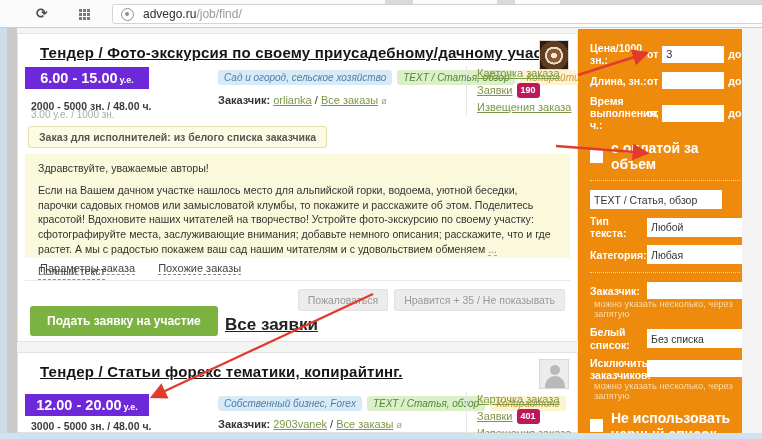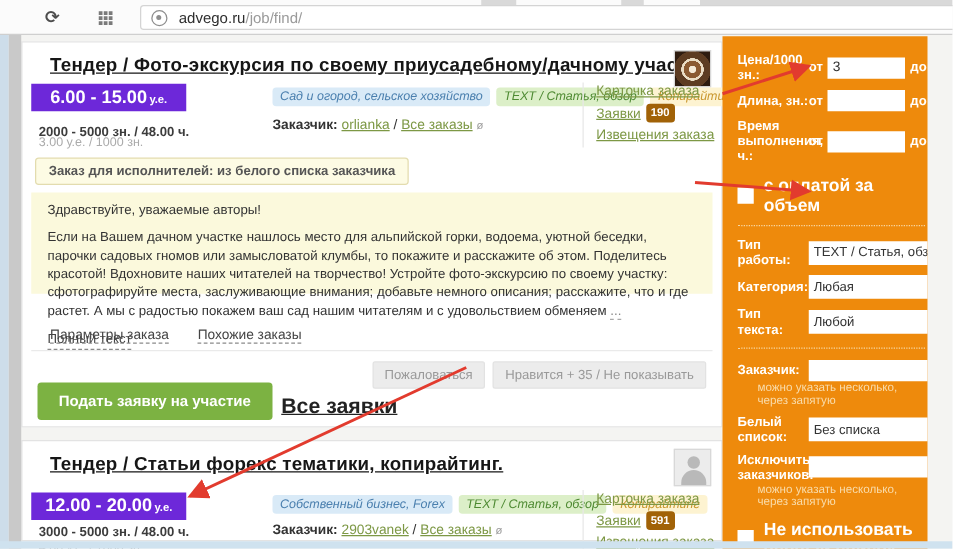--- a/index.html
+++ b/index.html
@@ -42,23 +42,23 @@
   .tag { font-size:10px; padding:2px 6px; border-radius:3px; white-space:nowrap;font-style:italic; }
   .tag.blue { background:#d9eaf7; color:#4a7fae; }
   .tag.green { background:#dcefc8; color:#4e8a32; }
   .tag.yellow { background:#fdf3d1; color:#c9972f; }
   .custline { position:absolute; left:200px; font-size:11px; color:#333; }
   .custline b { font-weight:bold; }
   .glink { color:#7d9845; text-decoration:underline; cursor:pointer; }
   .ext { color:#9a9a9a; font-size:9px; text-decoration:none; }
   .rightcol { position:absolute; left:448px; width:108px; border-left:1px solid #e7e7e7; padding-left:10px; font-size:11px; line-height:1.45; }
   .rightcol div { margin-bottom:1px; }
-  .cbadge { display:inline-block; background:#a16207; color:#fff; font-size:9px; font-weight:bold; border-radius:3px; padding:1px 4px; margin-left:4px; vertical-align:1px; }
+  .cbadge { display:inline-block; background:#be185d; color:#fff; font-size:9px; font-weight:bold; border-radius:3px; padding:1px 4px; margin-left:4px; vertical-align:1px; }
   .banner { position:absolute; left:10px; top:92px; background:#fdfbe4; border:1px solid #e3dcae; border-radius:3px; padding:4px 10px; font-size:10.5px; font-weight:bold; color:#555; }
-  .jbody { position:absolute; left:7px; right:7px; top:120px; height:81px; background:#fbf9dc; padding:7px 13px; font-size:10.6px; line-height:1.4; color:#333; }
+  .jbody { position:absolute; left:7px; right:7px; top:120px; height:104px; background:#fbf9dc; padding:7px 13px; font-size:10.6px; line-height:1.4; color:#333; }
   .jbody .greet { margin-bottom:7px; }
   .dashlink { color:#444; text-decoration:none; border-bottom:1px dashed #8a8a8a; cursor:pointer; }
   .morelink { color:#888; border-bottom:1px dashed #aaa; cursor:pointer; }
   .fulltext { display:inline-block; margin-top:7px; }
   .paramsrow { position:absolute; left:22px; top:228px; font-size:11px; }
   .paramsrow span { margin-right:20px; }
   .sephr { position:absolute; left:7px; right:7px; top:246px; border-top:1px solid #eaeaea; }
   .graybtns { position:absolute; right:12px; top:255px; display:flex; gap:6px; }
   .graybtn { background:#ececec; border:1px solid #e2e2e2; color:#999; font-size:10.5px; padding:4px 9px; border-radius:2px; cursor:pointer; white-space:nowrap; }
   .applybtn { position:absolute; left:12px; top:272px; background:#7cb242; color:#fff; font-weight:bold; font-size:12px; padding:8px 17px; border:none; border-radius:3px; cursor:pointer; }
@@ -72,21 +72,21 @@
   .ftiny.first { margin-left:0; }
   .fin { height:17px; border:none; background:#fff; font-size:11px; padding:0 4px; color:#333; flex:none; }
   .fin.a { width:62px; }
   .fin.b { width:62px; }
   .fin.wide { width:132px; }
   .fsel { width:132px; height:19px; background:#fff; color:#333; font-size:10.5px; display:flex; align-items:center; padding:0 4px; position:relative; flex:none; cursor:pointer; white-space:nowrap; overflow:hidden; }
   .fcheck { display:flex; align-items:center; margin:9px 0 8px 0; }
   .cbox { width:13px; height:13px; background:#fff; border:none; margin-right:8px; flex:none; cursor:pointer; }
   .fchecklabel { font-size:14px; font-weight:bold; }
   .fsep { border-top:1px dotted #f7d7a2; margin:8px 2px 9px 0; }
-  .fhint { font-size:9.3px; color:#f9dcab; margin:-3px 0 7px 16px; }
+  .fhint { font-size:9.3px; color:#f9dcab; margin:-3px 0 7px 4px; }
 
   
   .arrows { position:absolute; left:0; top:0; width:762px; height:439px; z-index:60; pointer-events:none; }
 </style>
 </head>
 <body>
 
 <div class="chrome">
   <div class="tab-frag" style="left:385px;width:28px;"></div>
   <div class="tab-frag" style="left:497px;width:18px;"></div>
@@ -171,21 +171,21 @@
   </div>
   <div class="custline" style="top:65px;">
     <b>Заказчик:</b>
     <span class="glink">2903vanek</span> /
     <span class="glink">Все заказы</span>
     <span class="ext">ø</span>
   </div>
 
   <div class="rightcol" style="top:39px;">
     <div><span class="glink">Карточка заказа</span></div>
-    <div><span class="glink">Заявки</span><span class="cbadge">591</span></div>
+    <div><span class="glink">Заявки</span><span class="cbadge">401</span></div>
     <div><span class="glink">Извещения заказа</span></div>
   </div>
 </div>
 
 <div class="sidebar">
 
   <div class="frow">
     <div class="flabel">Цена/1000 зн.:</div>
     <span class="ftiny first">от</span>
     <input class="fin a" value="3" style="">
@@ -210,39 +210,38 @@
   </div>
 
   <div class="fcheck">
     <span class="cbox"></span>
     <span class="fchecklabel">с оплатой за объем</span>
   </div>
 
   <div class="fsep"></div>
 
   <div class="frow">
-    <div class="flabel">Тип работы:</div>
     <div class="fsel">
       <span>ТЕХТ / Статья, обзор</span>
 
     </div>
   </div>
 
   <div class="frow">
+    <div class="flabel">Тип текста:</div>
+    <div class="fsel">
+      <span>Любой</span>
+
+    </div>
+  </div>
+
+  <div class="frow">
     <div class="flabel">Категория:</div>
     <div class="fsel">
       <span>Любая</span>
-
-    </div>
-  </div>
-
-  <div class="frow">
-    <div class="flabel">Тип текста:</div>
-    <div class="fsel">
-      <span>Любой</span>
 
     </div>
   </div>
 
   <div class="fsep"></div>
 
   <div class="frow" style="margin-bottom:3px;">
     <div class="flabel">Заказчик:</div>
     <input class="fin wide" style="">
   </div>

